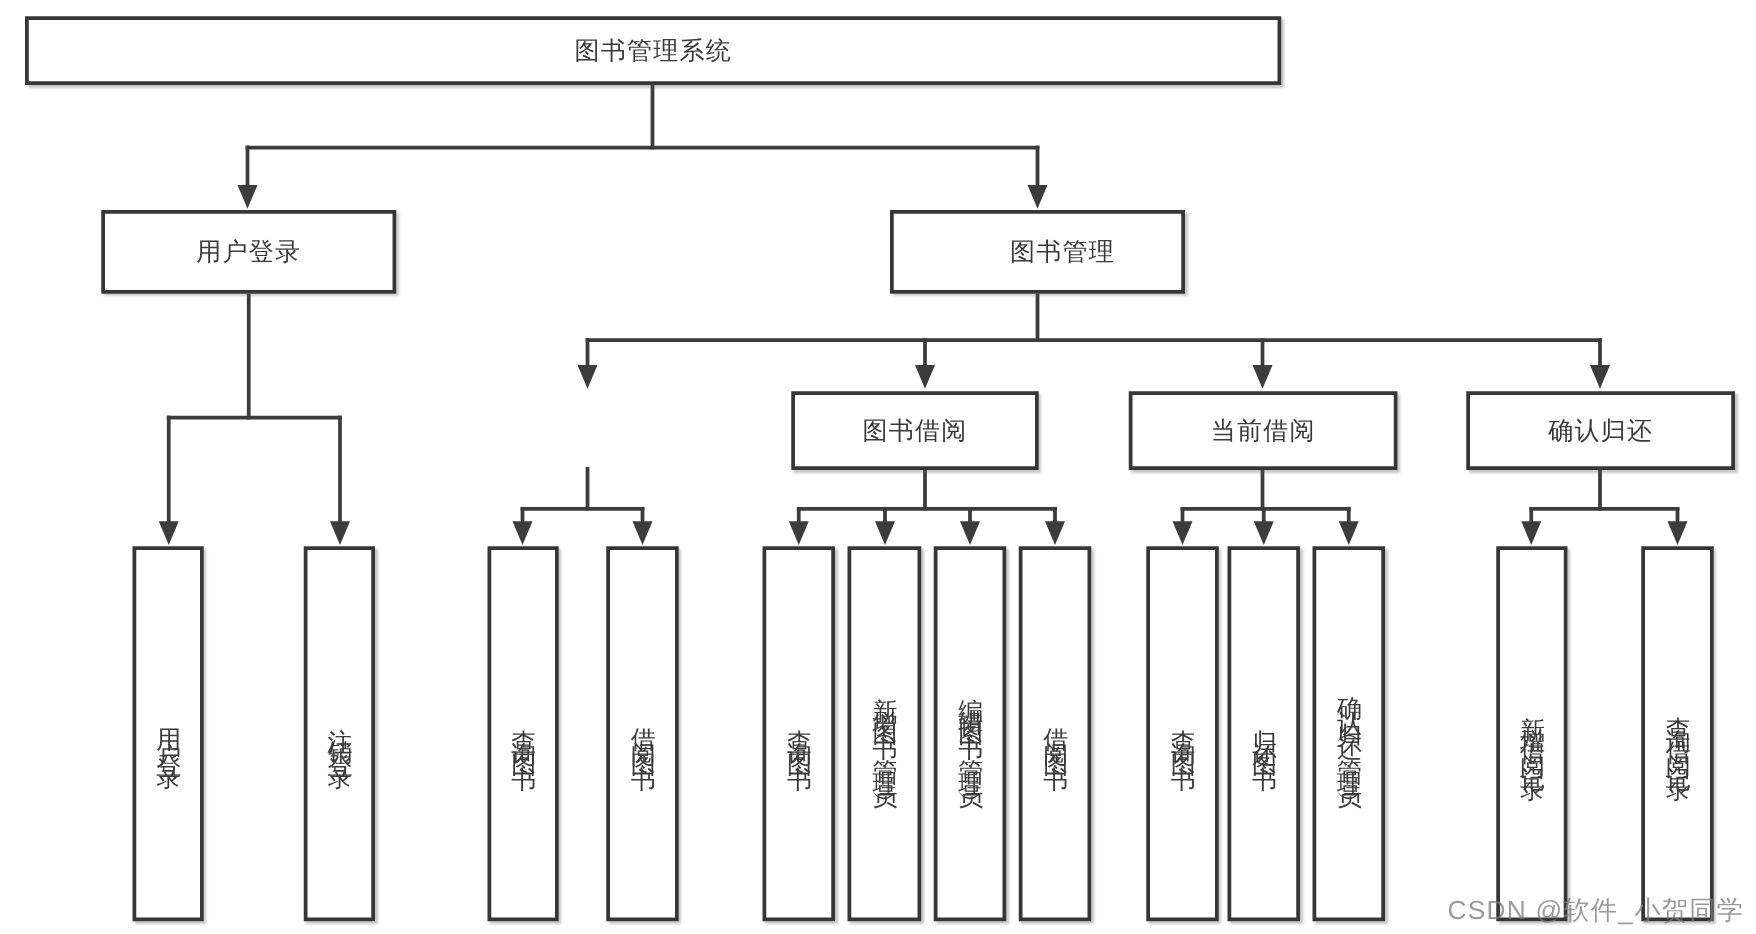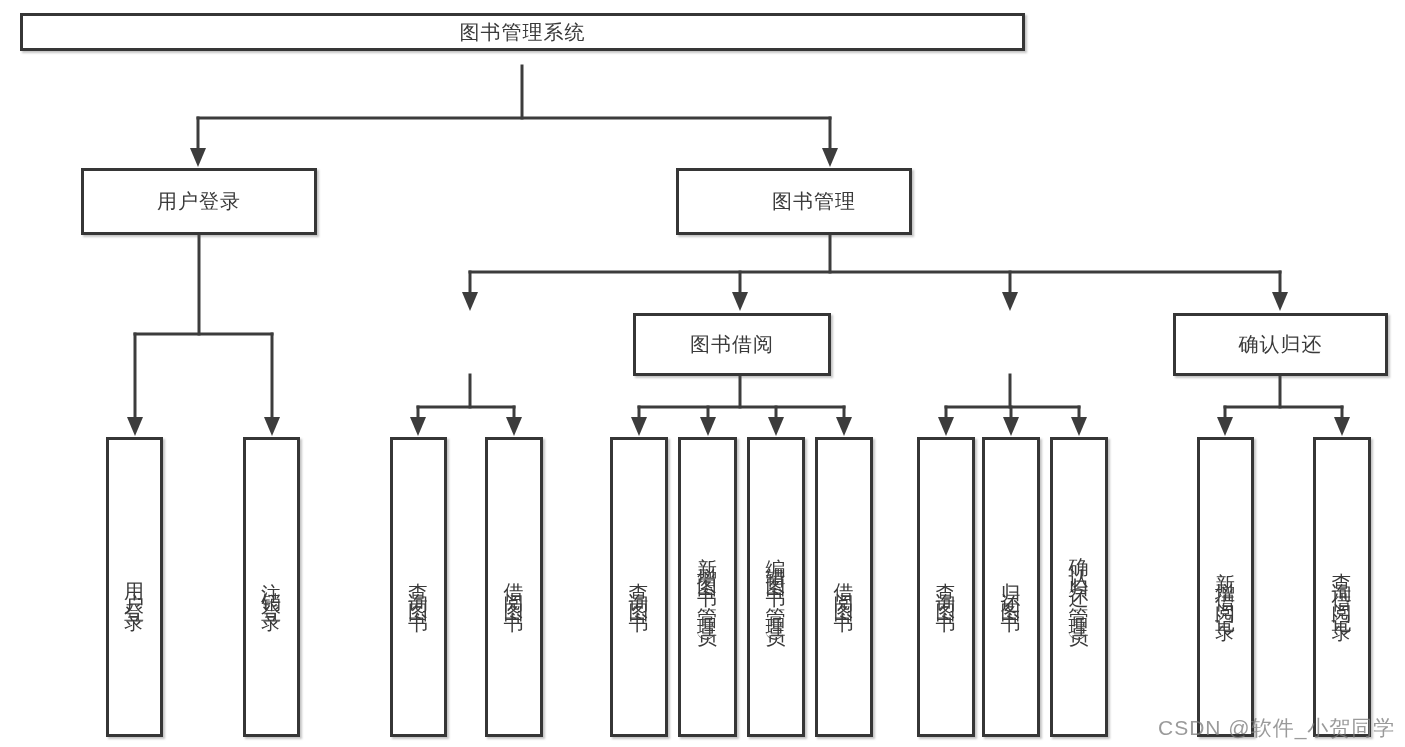--- a/index.html
+++ b/index.html
@@ -124,26 +124,27 @@
       <polygon class="head" points="776,436 768,417 784,417"></polygon>
       <polygon class="head" points="844,436 836,417 852,417"></polygon>
       <polygon class="head" points="946,436 938,417 954,417"></polygon>
       <polygon class="head" points="1011,436 1003,417 1019,417"></polygon>
       <polygon class="head" points="1079,436 1071,417 1087,417"></polygon>
       <polygon class="head" points="1225,436 1217,417 1233,417"></polygon>
       <polygon class="head" points="1342,436 1334,417 1350,417"></polygon>
     </g>
   </svg>
 
-  <div class="node h-node" style="left:20px; top:13px; width:1005px; height:38px;">图书管理系统</div>
+  <div class="node h-node" style="left:20px; top:13px; width:1005px; height:55px;">图书管理系统</div>
 
   <div class="node h-node" style="left:81px; top:168px; width:236px; height:67px;">用户登录</div>
-  <div class="node h-node" style="left:676px; top:168px; width:236px; height:67px;padding-left:40px;">图书管理</div>
+  <div class="node h-node" style="left:712px; top:168px; width:236px; height:67px;padding-left:40px;">图书管理</div>
 
   <div class="node h-node" style="left:633px; top:313px; width:198px; height:63px;">图书借阅</div>
+  <div class="node h-node" style="left:903px; top:313px; width:215px; height:63px;">当前借阅</div>
   <div class="node h-node" style="left:1173px; top:313px; width:215px; height:63px;">确认归还</div>
 
   <div class="node v-node" style="left:106px; top:437px; width:57px; height:300px;">
     <span class="v-label">用户登录</span>
   </div>
   <div class="node v-node" style="left:243px; top:437px; width:57px; height:300px;">
     <span class="v-label">注销登录</span>
   </div>
 
   <div class="node v-node" style="left:390px; top:437px; width:57px; height:300px;">

